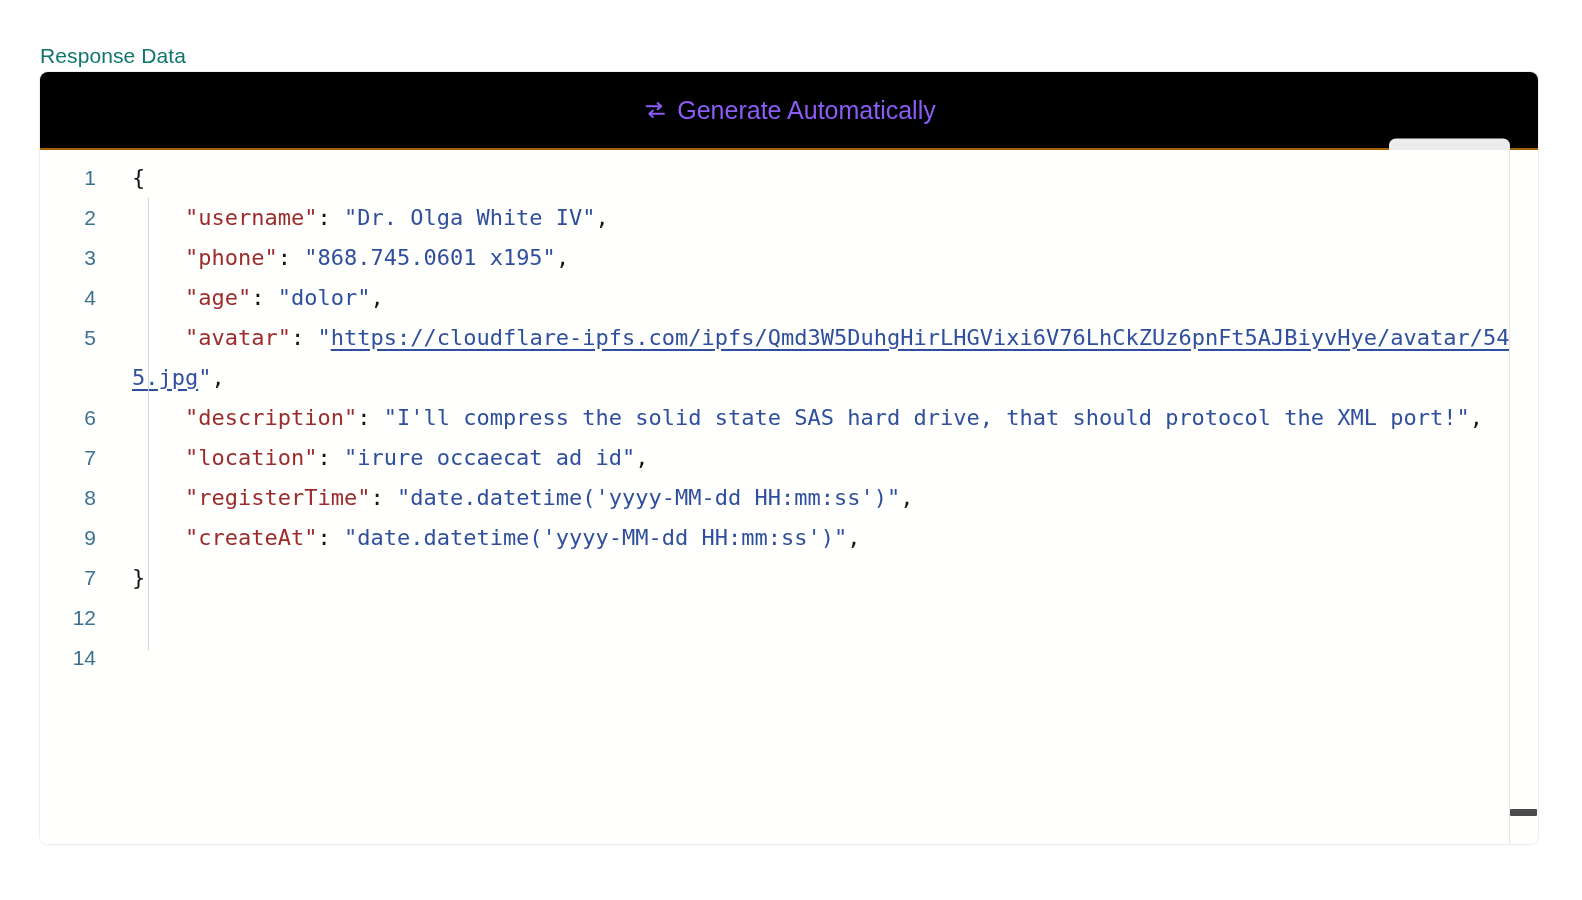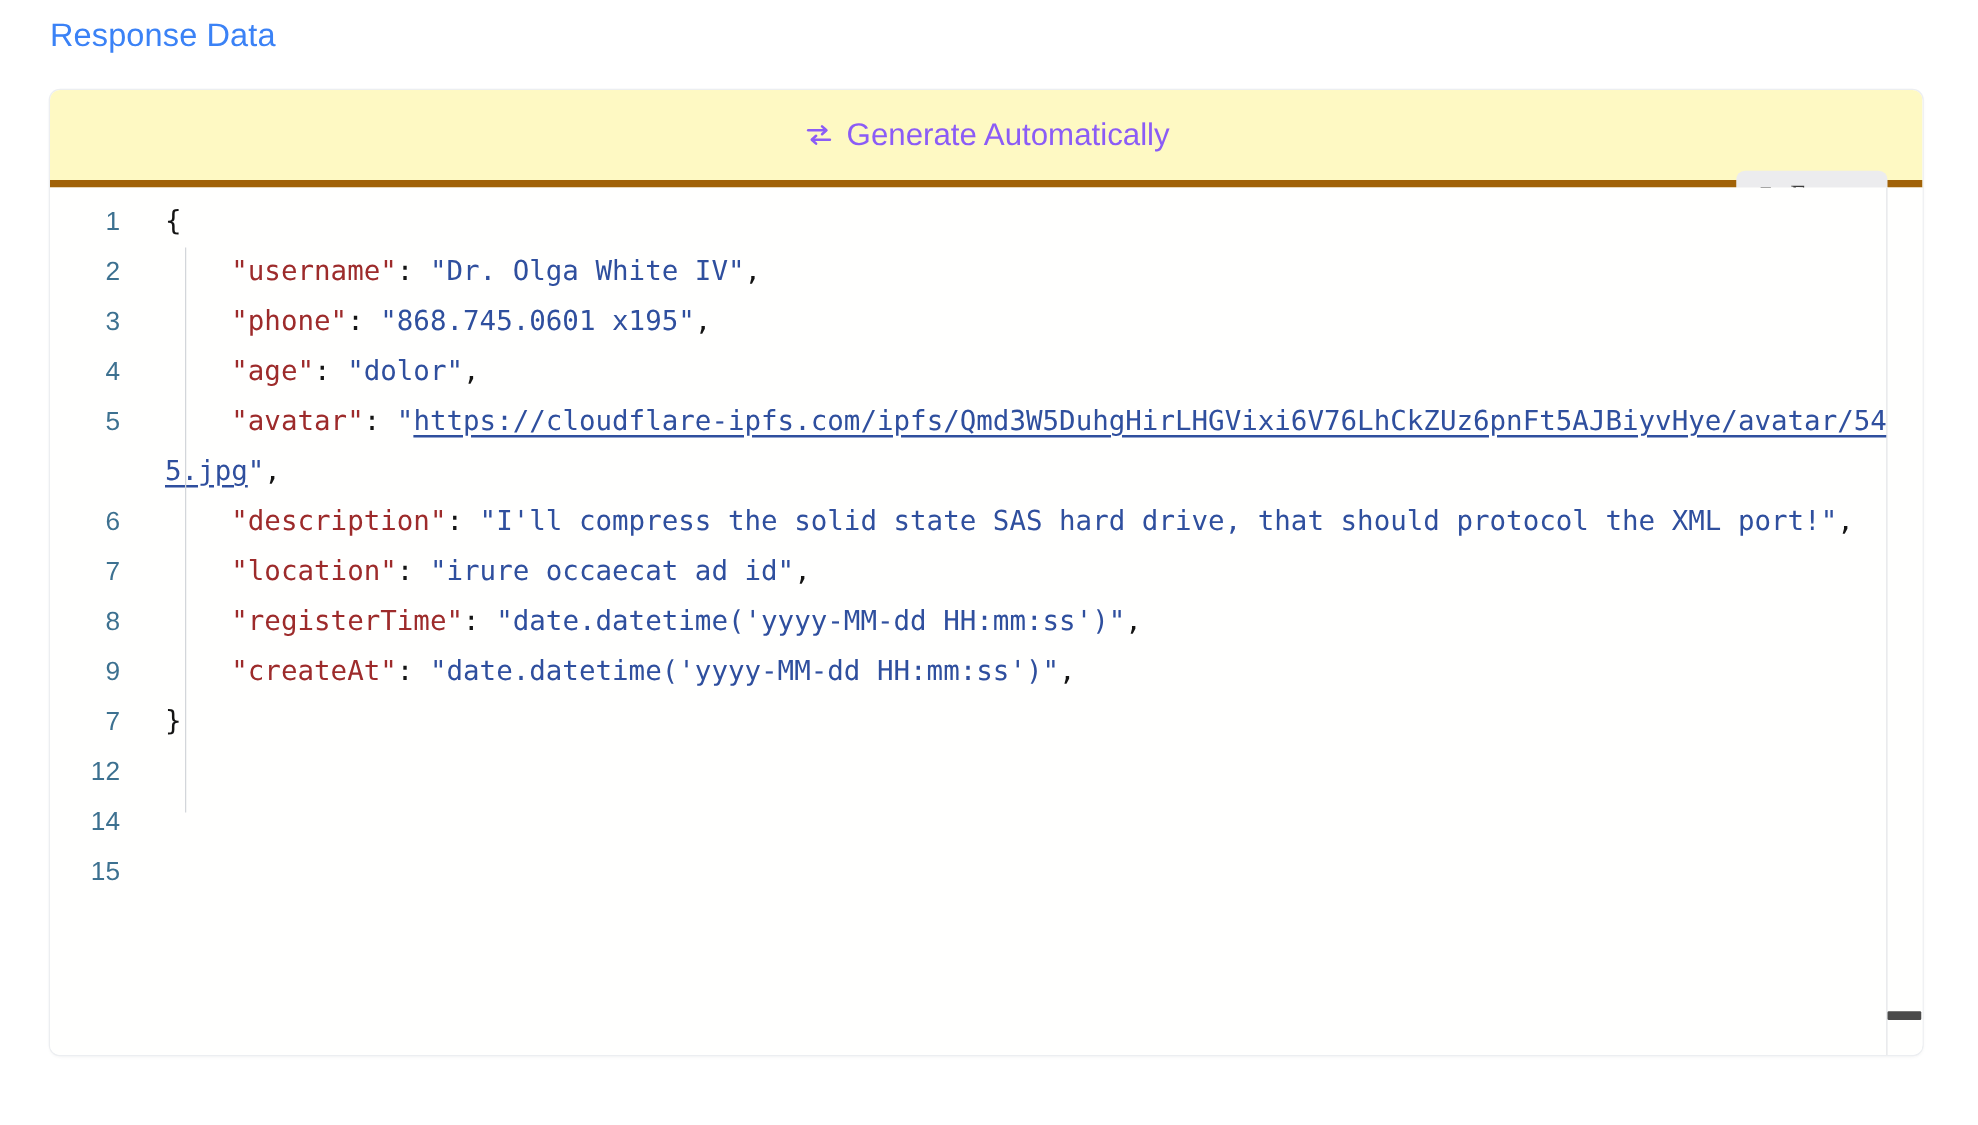--- a/index.html
+++ b/index.html
@@ -11,44 +11,44 @@
     width: 1582px;
     height: 900px;
     font-family: "Liberation Sans", sans-serif;
     overflow: hidden;
     position: relative;
   }
 
   .page-title {
     position: absolute;
     left: 40px;
-    top: 13px;
-    font-size: 26px;
-    color: #3b82f6;
+    top: 41px;
+    font-size: 21px;
+    color: #0f766e;
     letter-spacing: 0.1px;
     line-height: 30px;
   }
 
   .editor-card {
     position: absolute;
     left: 40px;
     top: 72px;
     width: 1498px;
     height: 772px;
     background: #ffffff;
     border-radius: 8px;
     box-shadow: 0 0 0 1px #eceef1, 0 1px 3px rgba(20,25,40,0.05);
     overflow: hidden;
   }
 
   .toolbar {
     position: relative;
     height: 78px;
-    background: #fef9c3;
-    border-bottom: 6px solid #a16207;
+    background: #000000;
+    border-bottom: 2px solid #a16207;
     box-sizing: border-box;
   }
 
   .generate-btn {
     position: absolute;
     left: 50%;
     top: 50%;
     transform: translate(-50%, -50%);
     display: flex;
     align-items: center;
@@ -262,23 +262,19 @@
             <div class="code-text"><span class="tok-brace">}</span></div>
           </div>
           <div class="code-line">
             <div class="ln">12</div>
             <div class="code-text"></div>
           </div>
           <div class="code-line">
             <div class="ln">14</div>
             <div class="code-text"></div>
           </div>
-          <div class="code-line">
-            <div class="ln">15</div>
-            <div class="code-text"></div>
-          </div>
         </div>
     </div>
     <div class="v-divider"></div>
     <div class="h-scroll-thumb"></div>
   </div>
 
 </div>
 
 </body></html>

